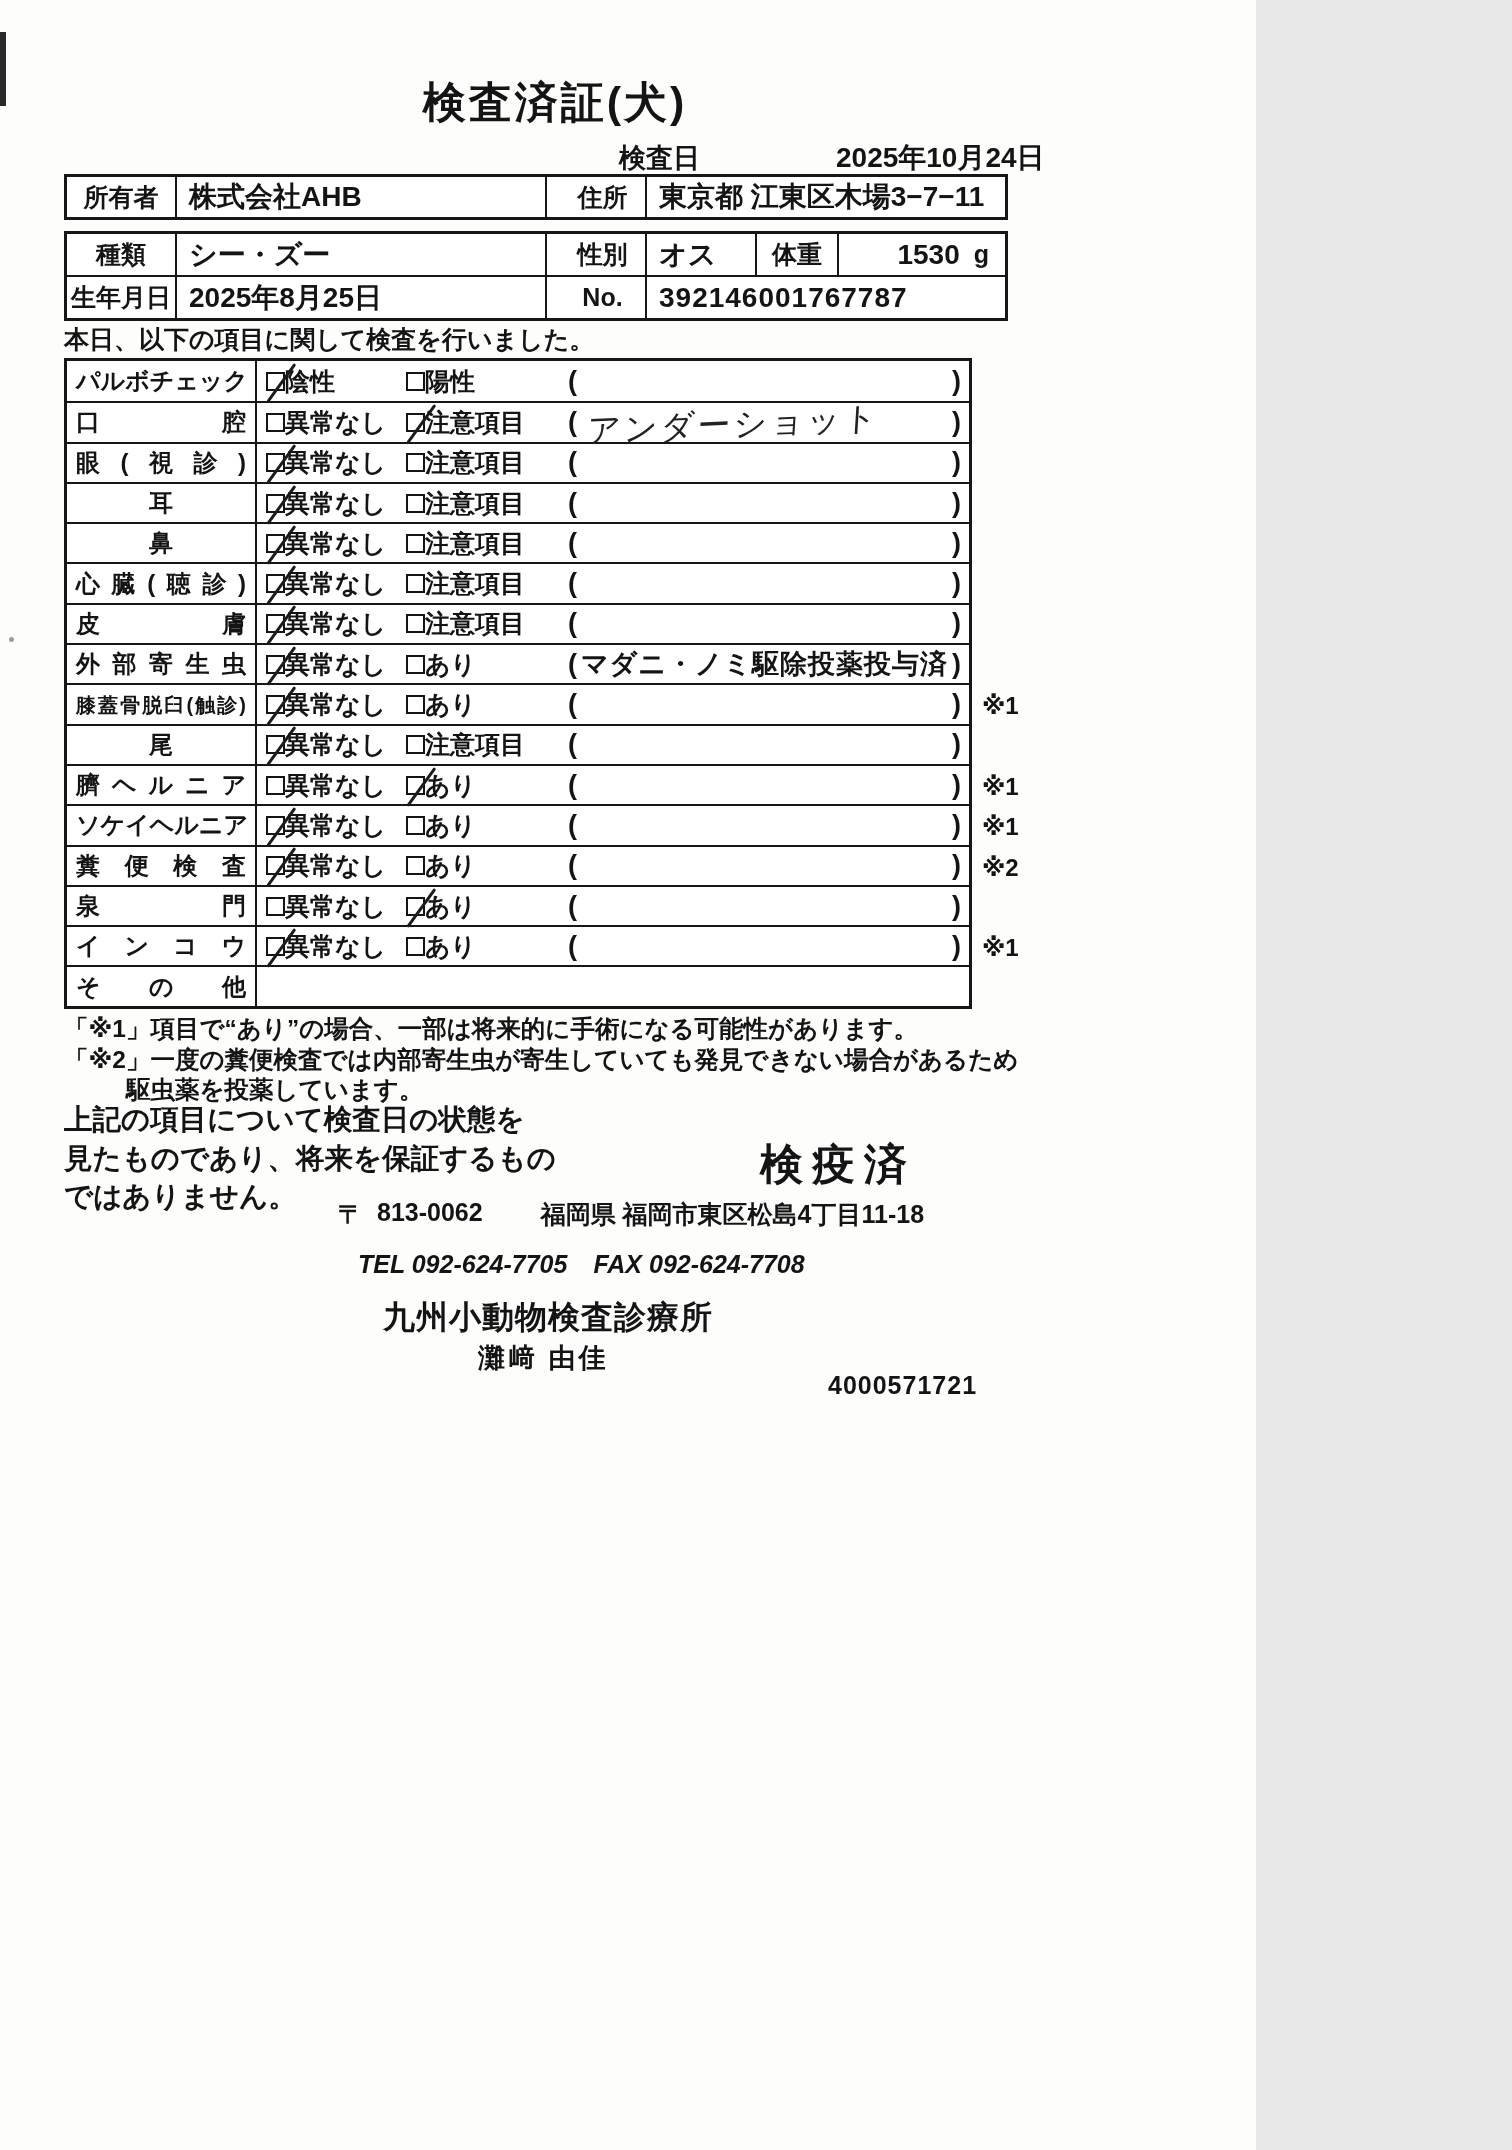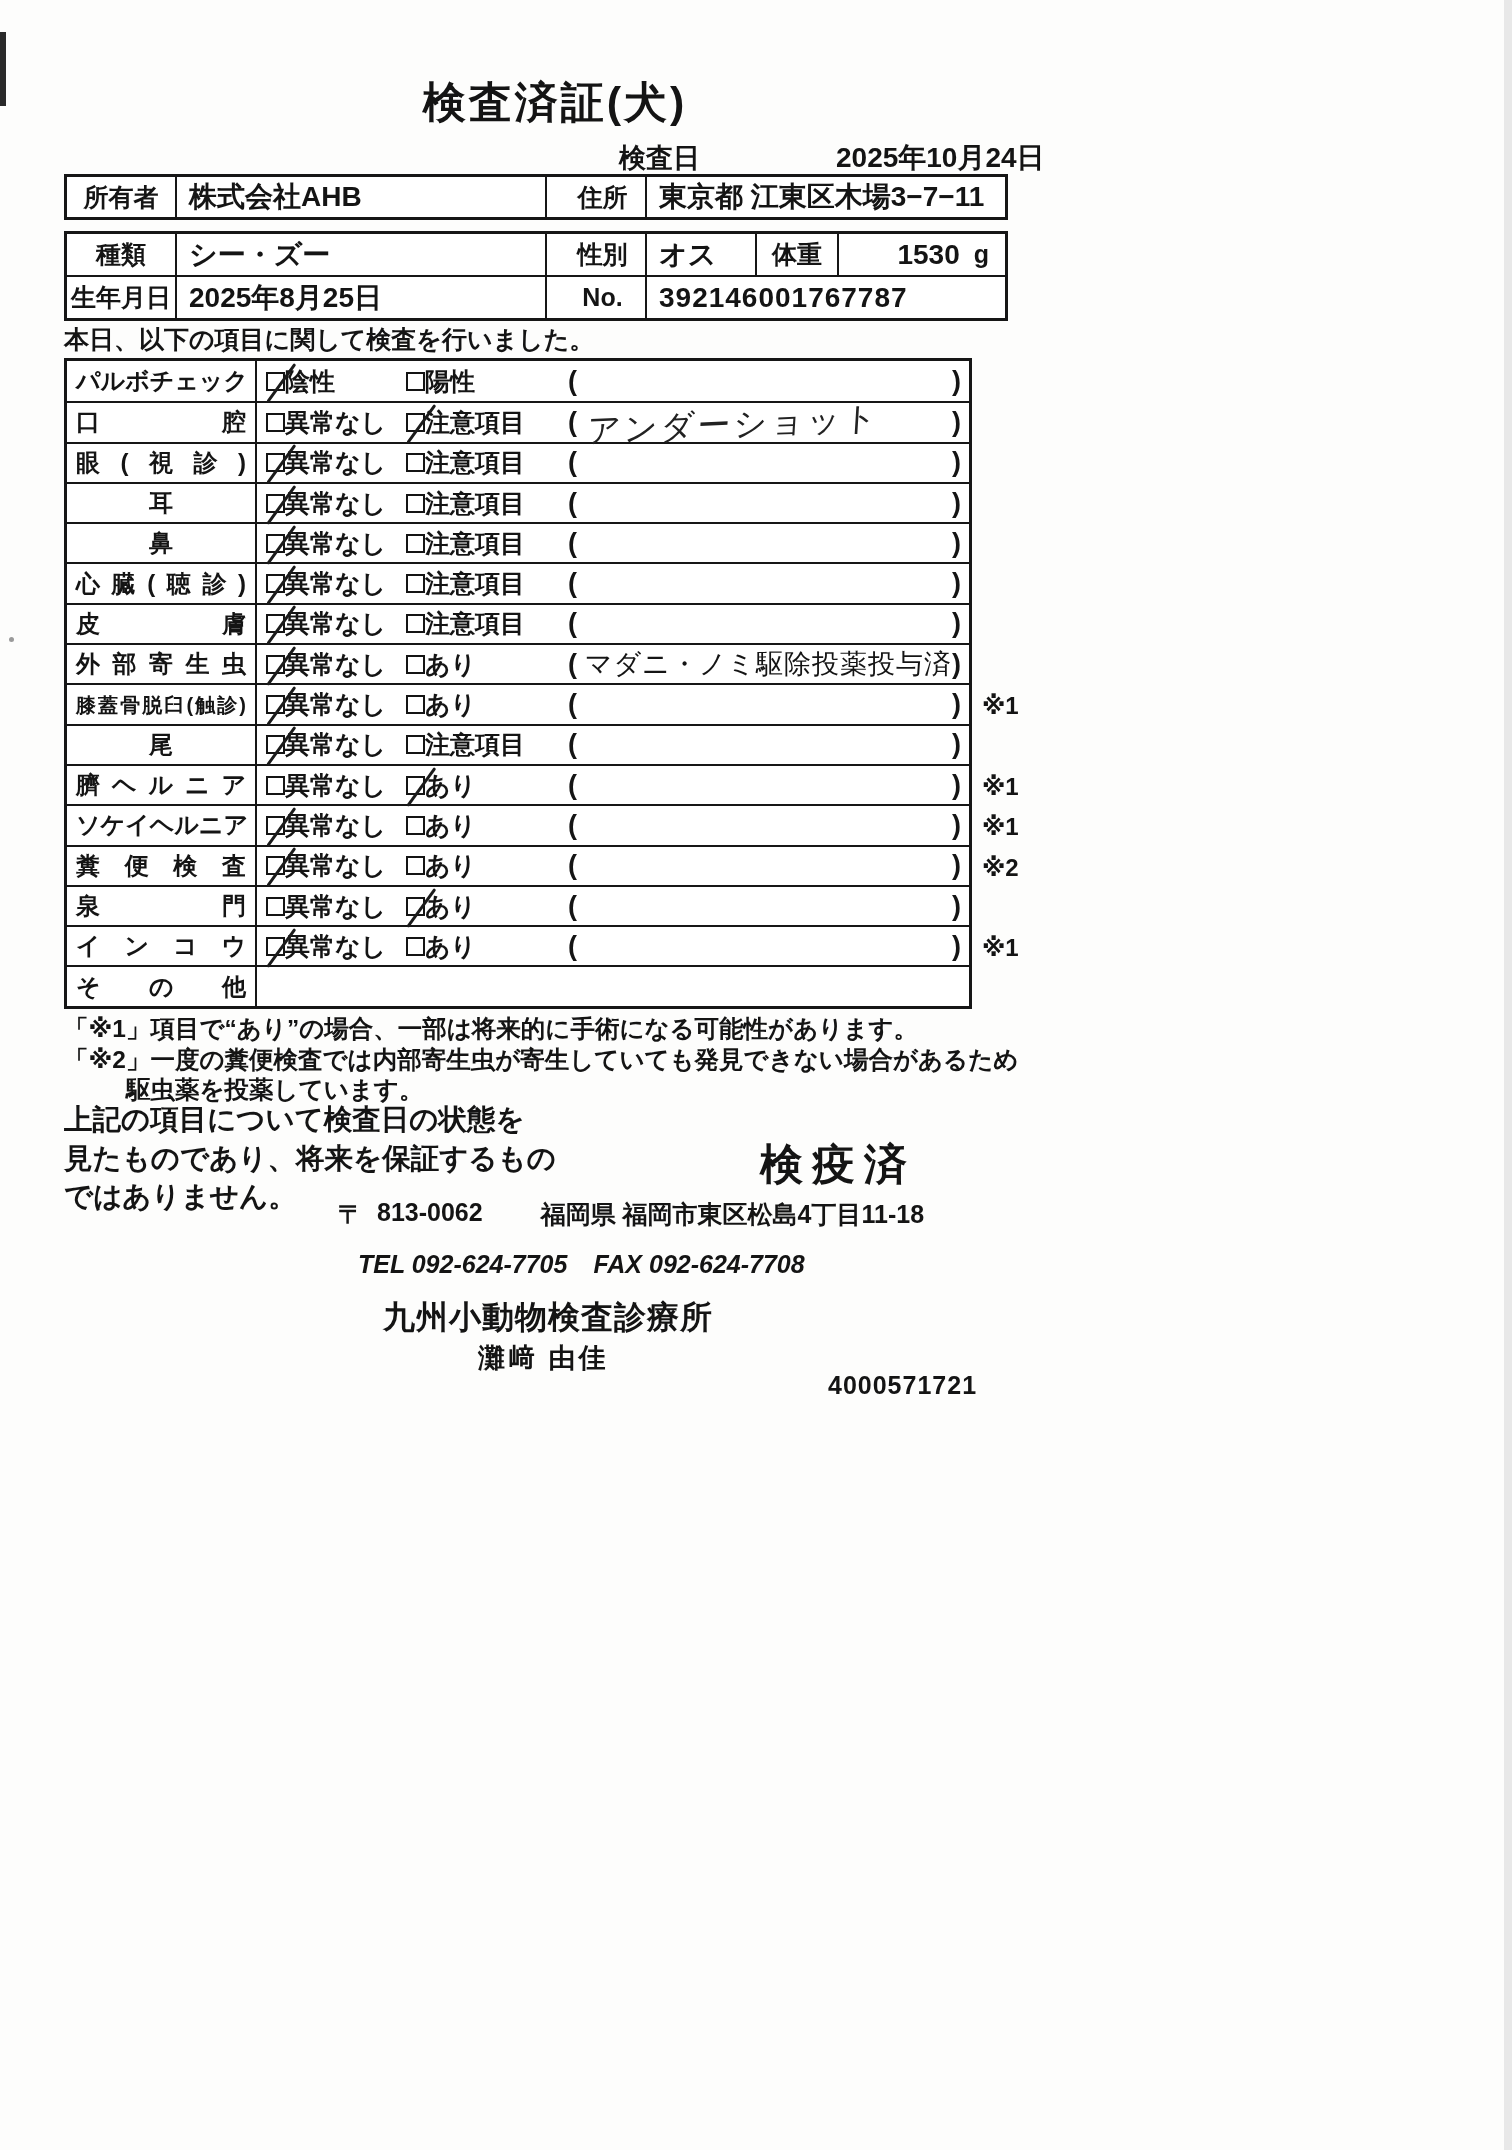--- a/index.html
+++ b/index.html
@@ -1,17 +1,17 @@
 <!DOCTYPE html>
 <html lang="ja"><head>
 <meta charset="utf-8">
 <style>
   html,body{margin:0;padding:0;background:#e8e8e8;}
   .sheet{
-    position:relative; width:1504px; height:2150px; background:#fdfdfc;
+    position:relative; width:1256px; height:2150px; background:#fdfdfc;
     font-family:"Liberation Sans","DejaVu Sans",sans-serif; color:#141414;
     overflow:hidden;
   }
   
   .edge-artifact{position:absolute;left:0;top:32px;width:6px;height:74px;background:#2a2a2a;}
   .dot-artifact{position:absolute;left:9px;top:637px;width:5px;height:5px;background:#9a9a9a;border-radius:50%;}
   
   .doc-title{position:absolute;left:0;top:74px;width:1110px;text-align:center;
     font-size:43px;font-weight:700;letter-spacing:3px;}
   .date-label{position:absolute;left:619px;top:140px;font-size:27px;font-weight:700;}
@@ -51,21 +51,21 @@
   .cb{width:15px;height:15px;border:2.5px solid #141414;position:relative;flex:none;background:#fff;}
   .slash{display:none;position:absolute;left:-2px;bottom:-13px;width:3px;height:47px;background:#1b1b1b;
     transform-origin:50% 100%;transform:rotate(36deg);border-radius:2px;}
   .cb.checked .slash{display:block;}
   .paren{font-size:27px;font-weight:600;line-height:1;}
   .paren.open{margin-left:10px;}
   .paren.close{margin-right:8px;}
   .note{flex:1;text-align:center;white-space:nowrap;overflow:visible;line-height:1;}
   .note.handwritten{font-size:33px;font-weight:400;letter-spacing:3px;color:#222;
     transform:rotate(-2.5deg) skewX(-6deg);text-align:left;padding-left:10px;}
-  .note.printed{font-size:27px;font-weight:400;letter-spacing:1px;text-align:right;}
+  .note.printed{font-size:27px;font-weight:700;letter-spacing:1px;}
   .mark{position:absolute;left:calc(100% + 13px);top:55%;transform:translateY(-50%);
     font-size:24px;font-weight:600;white-space:nowrap;}
   
   .footnotes{position:absolute;left:64px;top:1014px;font-size:24.5px;font-weight:700;line-height:30.5px;}
   .footnotes .indent{margin-left:62px;}
   .disclaimer{position:absolute;left:64px;top:1100px;font-size:28.5px;font-weight:700;line-height:38.5px;}
   
   .stamp{position:absolute;left:760px;top:1136px;font-size:43px;font-weight:700;letter-spacing:9px;}
   .postal-line{position:absolute;left:338px;top:1198px;font-size:25px;font-weight:600;display:flex;gap:14px;white-space:nowrap;}
   .postal-line .gap{width:30px;}

